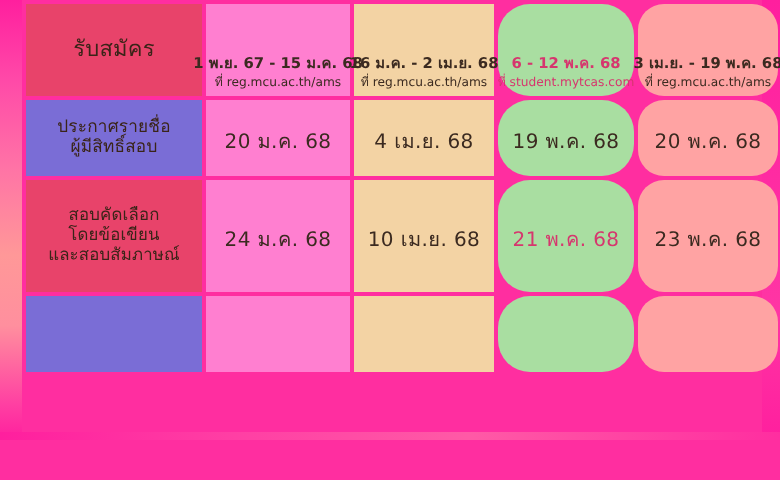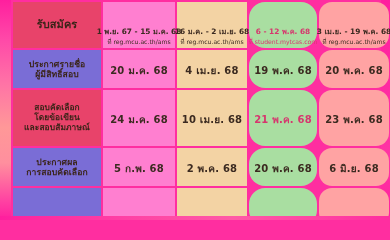--- a/index.html
+++ b/index.html
@@ -37,33 +37,33 @@
   }
 
   col.c-label{width:88px;}
   col.c-d1{width:72px;}
   col.c-d2{width:70px;}
   col.c-d3{width:68px;}
   col.c-d4{width:70px;}
 
   
   .lab{
-    color:#ffffff;font-weight:700;font-size:8.4px;
+    color:#ffffff;font-weight:400;font-size:8.4px;
     padding:4px 3px;letter-spacing:.1px;
   }
   .lab-red{background:#e8436a;}
   .lab-purple{background:#7a6dd6;}
 
   
   .d1{background:#ff7fd0;}
   .d2{background:#f3d3a4;}
   .d3{background:#a9dea1;border-radius:16px;}
   .d4{background:#ffa3a3;border-radius:13px;}
 
-  .date{font-size:10px;font-weight:700;color:#3b2a20;letter-spacing:.2px;}
+  .date{font-size:10px;font-weight:400;color:#3b2a20;letter-spacing:.2px;}
   .date.accent{color:#d6366e;}
 
   
   tr.hdr td{height:46px;}
   tr.hdr .lab{font-size:11px;}
   .hdr-stack{display:flex;flex-direction:column;align-items:center;justify-content:flex-end;height:100%;gap:1px;padding-bottom:3px;box-sizing:border-box;}
   .hdr-range{font-size:7.4px;font-weight:600;color:#3b2a20;white-space:nowrap;}
   .hdr-url{font-size:6.1px;font-weight:500;color:#3b2a20;white-space:nowrap;}
   .hdr-url.accent,.hdr-range.accent{color:#d6366e;}
 
@@ -135,30 +135,20 @@
           <div>สอบคัดเลือก</div>
           <div>โดยข้อเขียน</div>
           <div>และสอบสัมภาษณ์</div>
         </td>
         <td class="d1"><span class="date">24 ม.ค. 68</span></td>
         <td class="d2"><span class="date">10 เม.ย. 68</span></td>
         <td class="d3"><span class="date accent">21 พ.ค. 68</span></td>
         <td class="d4"><span class="date">23 พ.ค. 68</span></td>
       </tr>
 
-      <tr class="r-std">
-        <td class="lab lab-purple lab-2">
-          <div>ประกาศผล</div>
-          <div>การสอบคัดเลือก</div>
-        </td>
-        <td class="d1"><span class="date">5 ก.พ. 68</span></td>
-        <td class="d2"><span class="date">2 พ.ค. 68</span></td>
-        <td class="d3"><span class="date">20 พ.ค. 68</span></td>
-        <td class="d4"><span class="date">6 มิ.ย. 68</span></td>
-      </tr>
 
 
       <tr class="r-std">
         <td class="lab lab-purple lab-2">
           
           
         </td>
         <td class="d1"></td>
         <td class="d2"></td>
         <td class="d3"></td>

